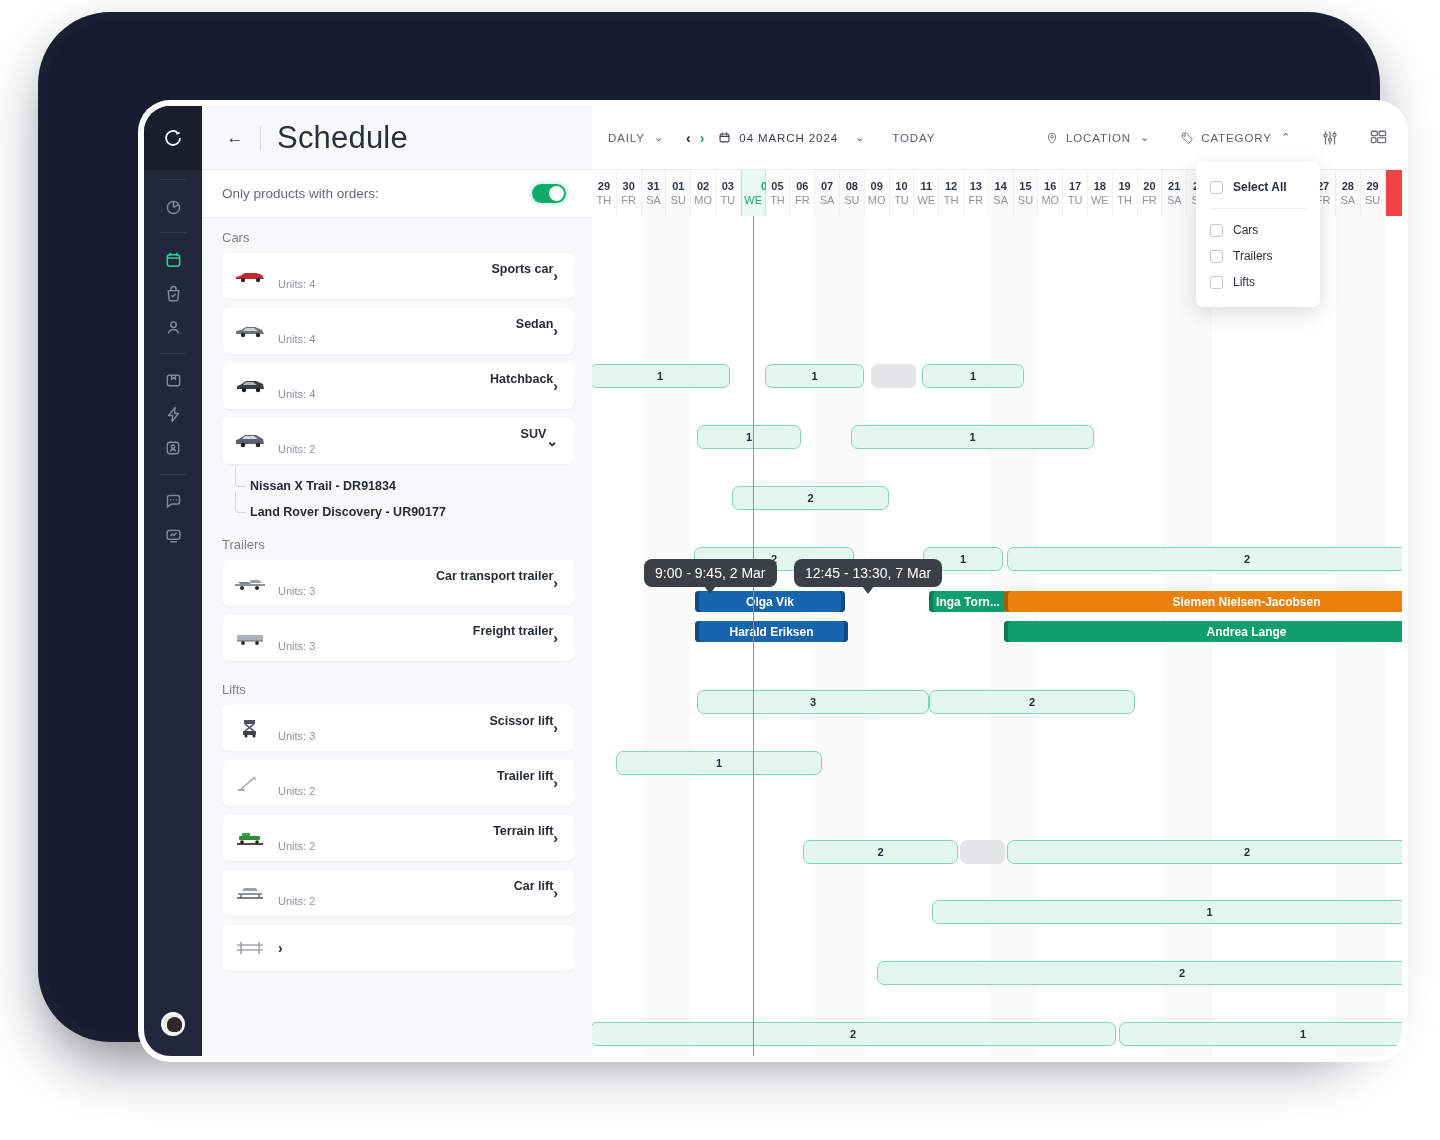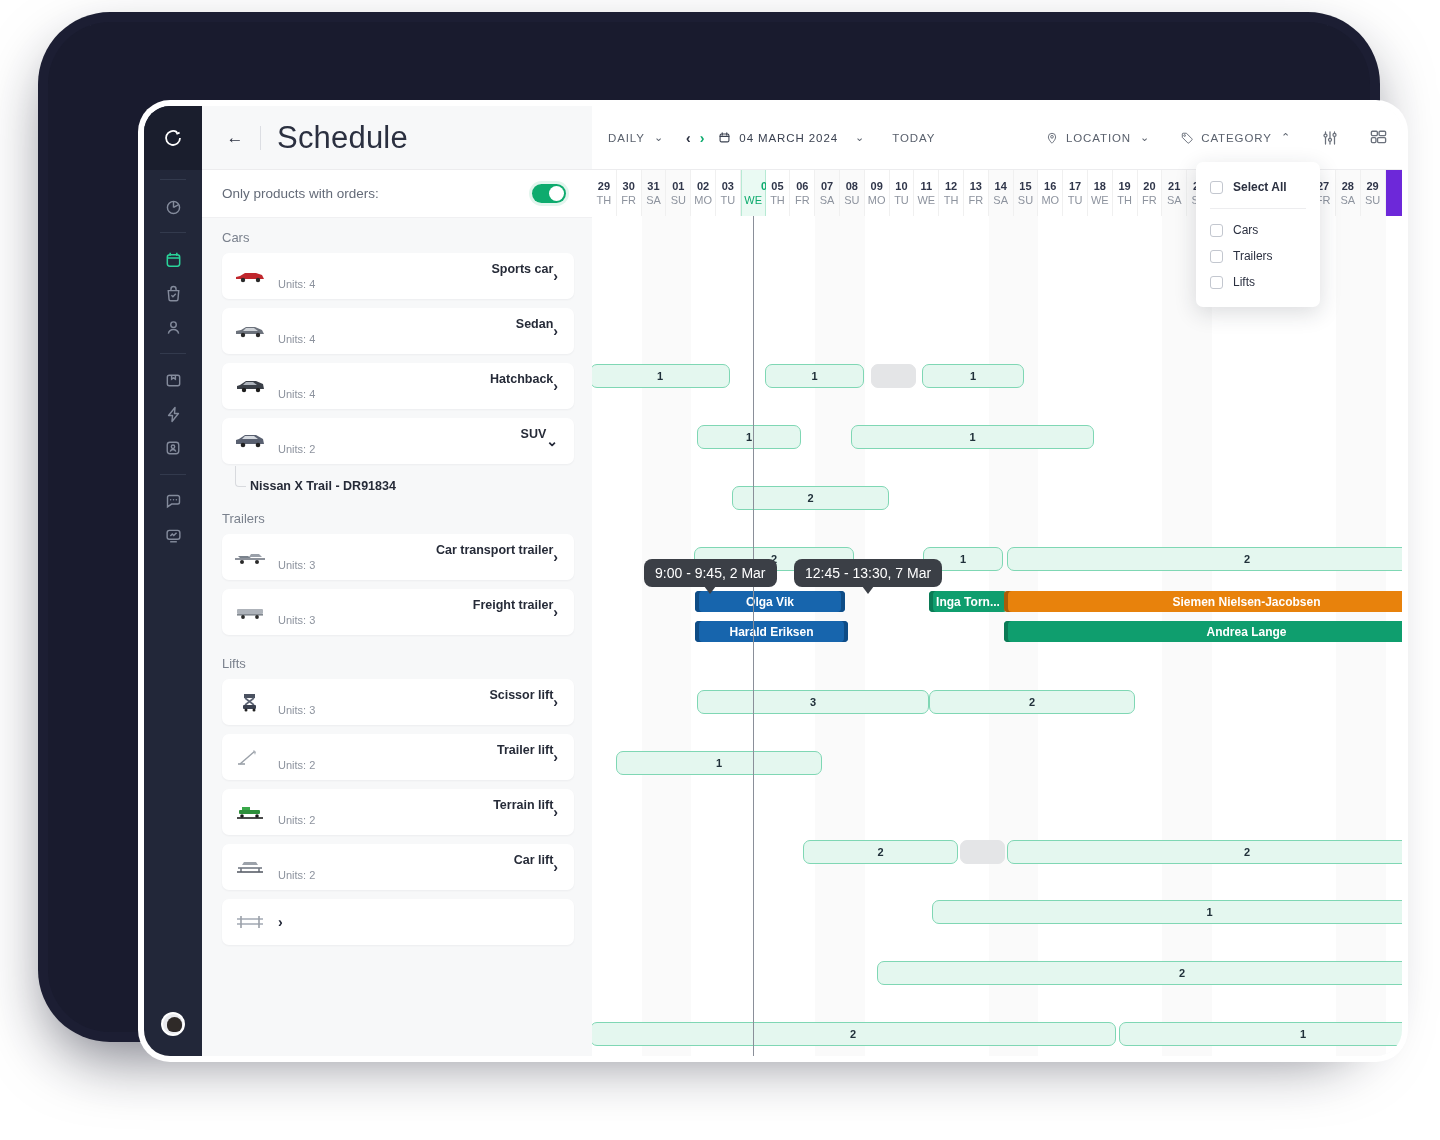--- a/index.html
+++ b/index.html
@@ -152,21 +152,21 @@
   #navarrows .a.g { color:#0eab6e; }
   #datebox { display:flex; align-items:flex-end; margin-left:14px; gap:8px; cursor:pointer;}
   #datebox .dt { font-size: 11.5px; letter-spacing:.9px; color:#3a4150; }
   #today { margin-left: 28px; font-size: 11.5px; letter-spacing:.9px; color:#5a616d; cursor:pointer;}
   #tb-right { margin-left: auto; display:flex; align-items:center; gap: 30px; }
   .icon-btn { color:#6b717c; cursor:pointer; display:flex; align-items:center;}
 
   
   #datestrip {
     position: absolute; top: 64px; left: 0; right: 0; height: 46px;
-    display: flex; background: #6d28d9;
+    display: flex; background: #ef4444;
   }
   .dcol {
     width: 24.8px; flex: 0 0 24.8px; height: 46px;
     display: flex; flex-direction: column; align-items: center; justify-content: center;
     border-right: 1px solid #f0f0f0;
     background: #fff;
   }
   .dcol.we { background: #fafafa; }
   .dcol.today { background: #eafaf3; border-left:1px solid #b7ead4; border-right:1px solid #b7ead4;}
   .dcol .dnum { font-size: 11px; font-weight: bold; color: #30364a; line-height: 13px; }
@@ -379,20 +379,23 @@
                 </svg>
               </div>
               <div class="meta">
                 <div class="pname">SUV</div>
                 <div class="punits">Units: 2</div>
               </div>
               <div class="chev">⌄</div>
             </div>
             <div class="unit-row">
               <div class="uname">Nissan X Trail - DR91834</div>
+            </div>
+            <div class="unit-row">
+              <div class="uname">Land Rover Discovery - UR90177</div>
             </div>
             <div class="grp-head">Trailers</div>
             <div class="prod">
               <div class="thumb">
                 <svg width="34" height="18" viewBox="0 0 34 18">
                   <path d="M2 11h30" stroke="#8d929b" stroke-width="2"></path>
                   <path d="M5 8h10l3 2H7z" fill="#7a828c"></path>
                   <path d="M18 6h8l3 3h-13z" fill="#9aa0a9"></path>
                   <circle cx="9" cy="14" r="2" fill="#2a2a2a"></circle>
                   <circle cx="24" cy="14" r="2" fill="#2a2a2a"></circle>

